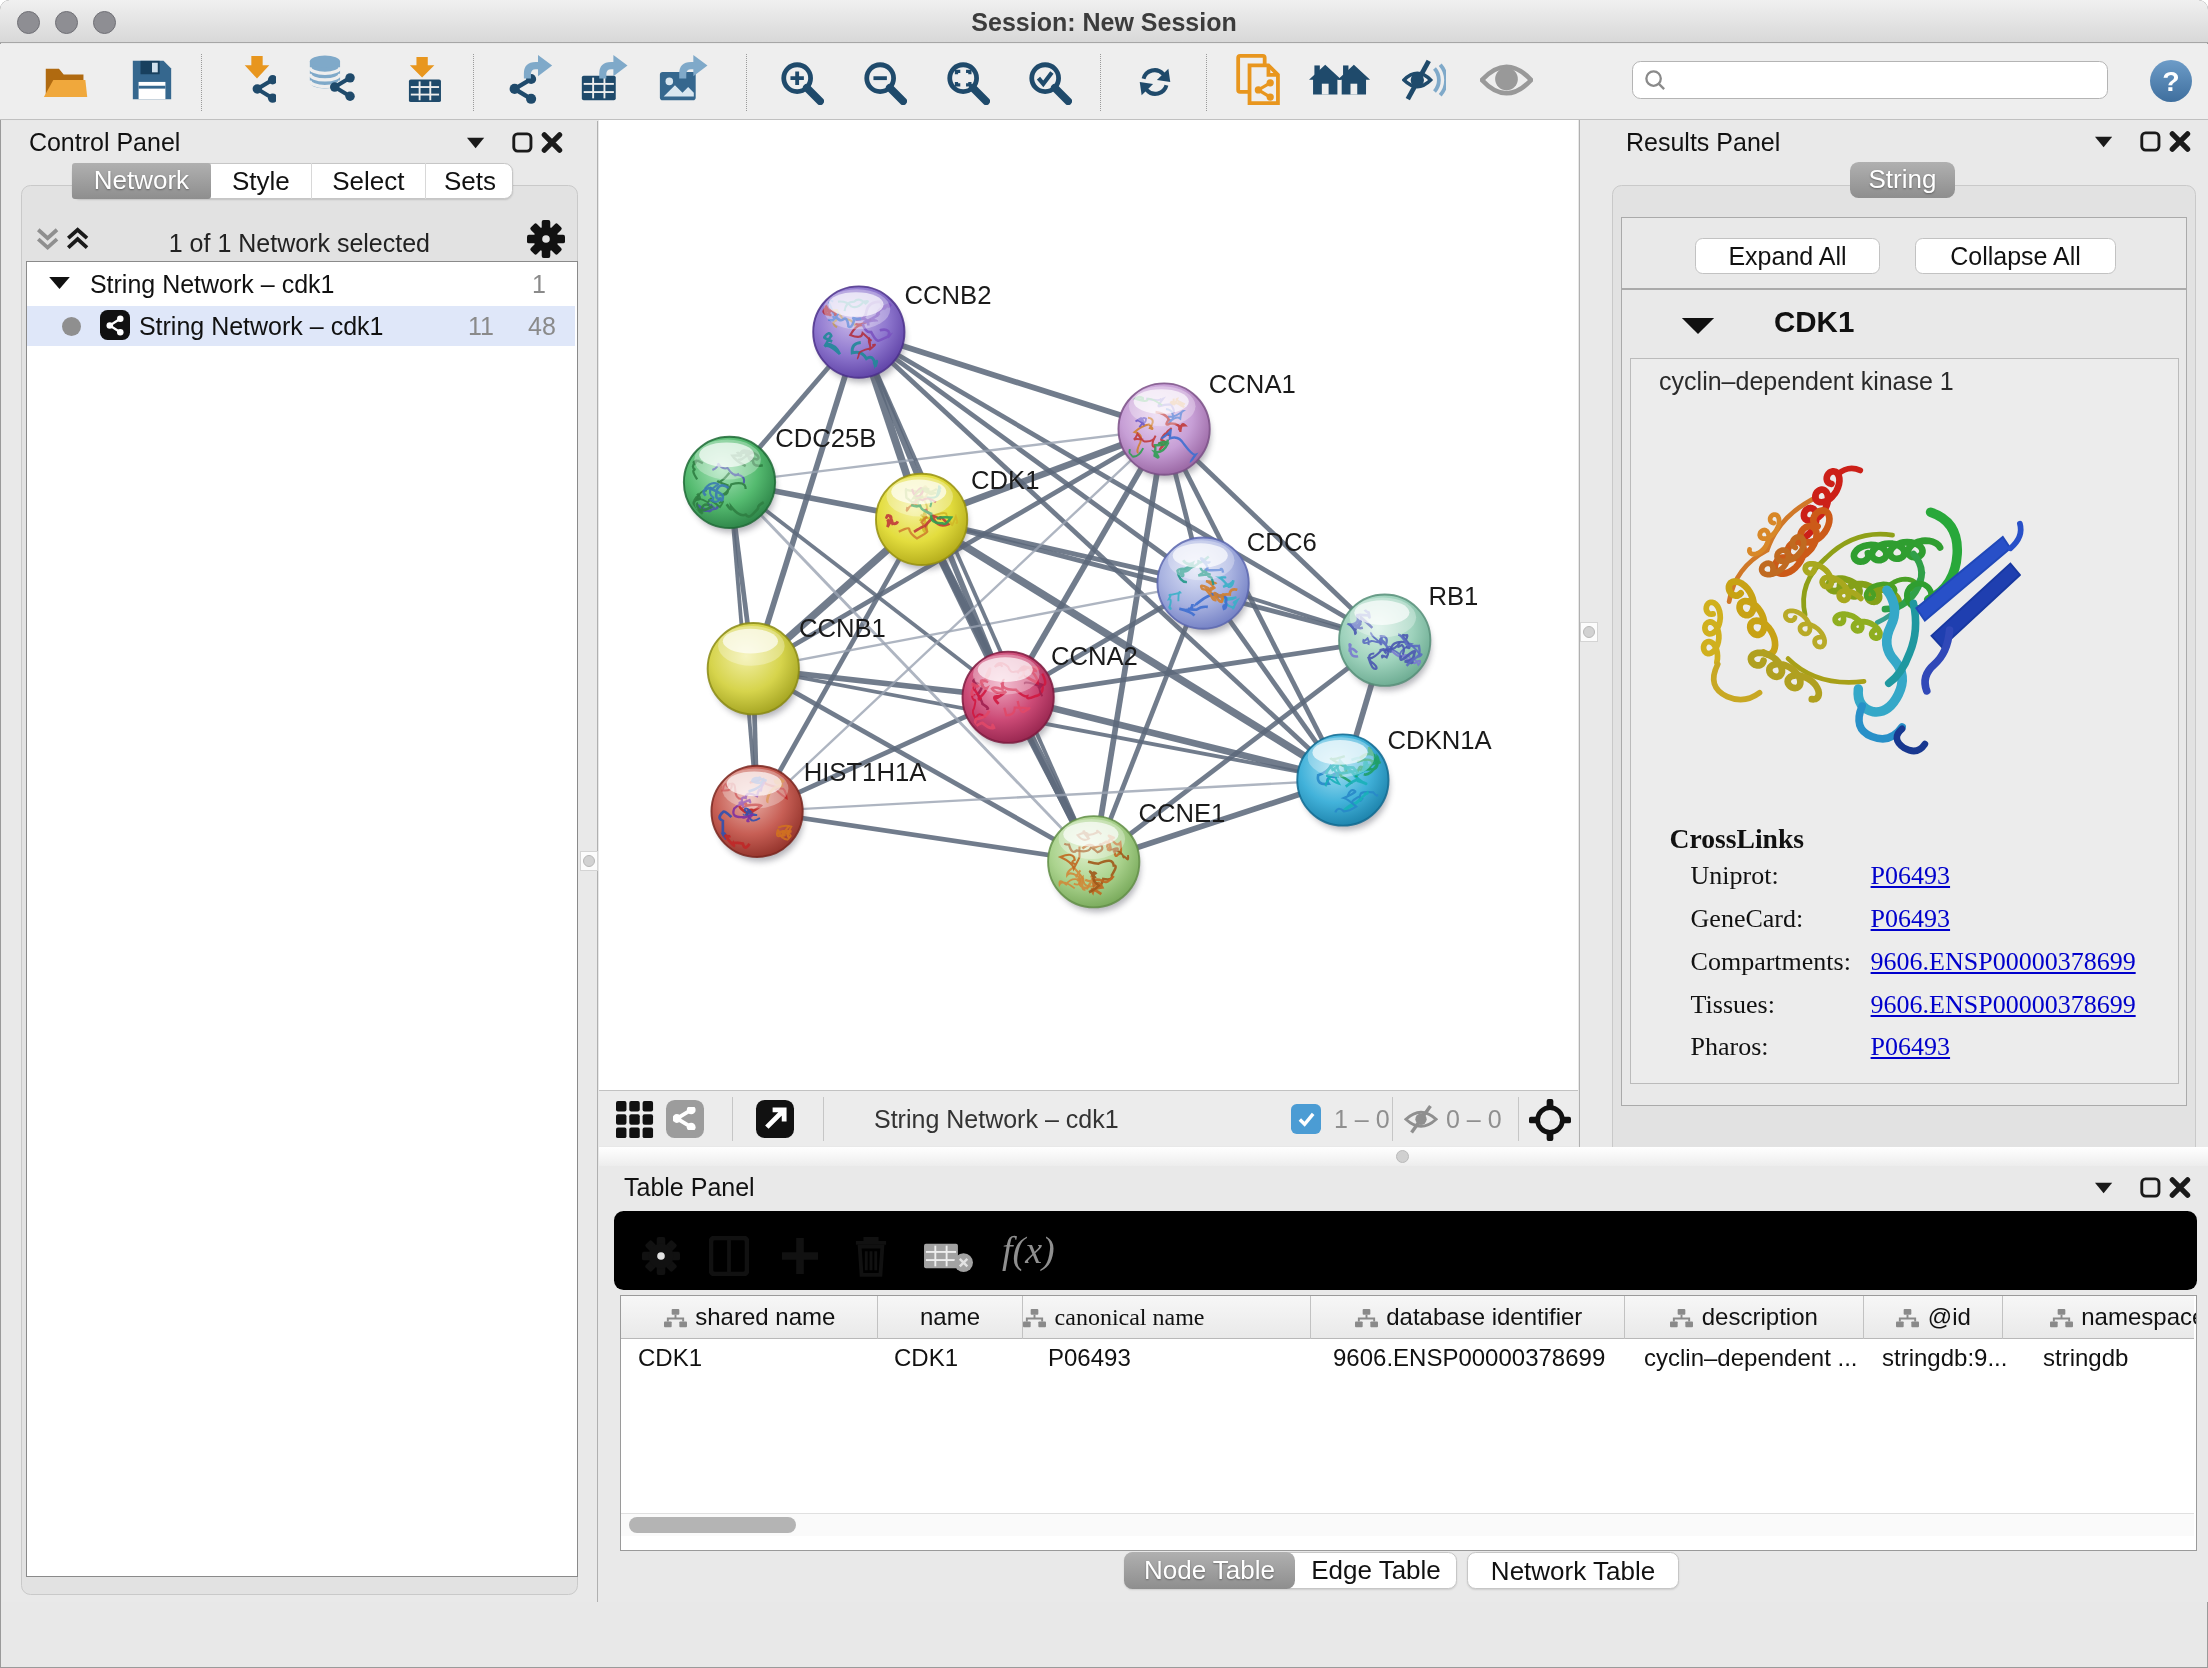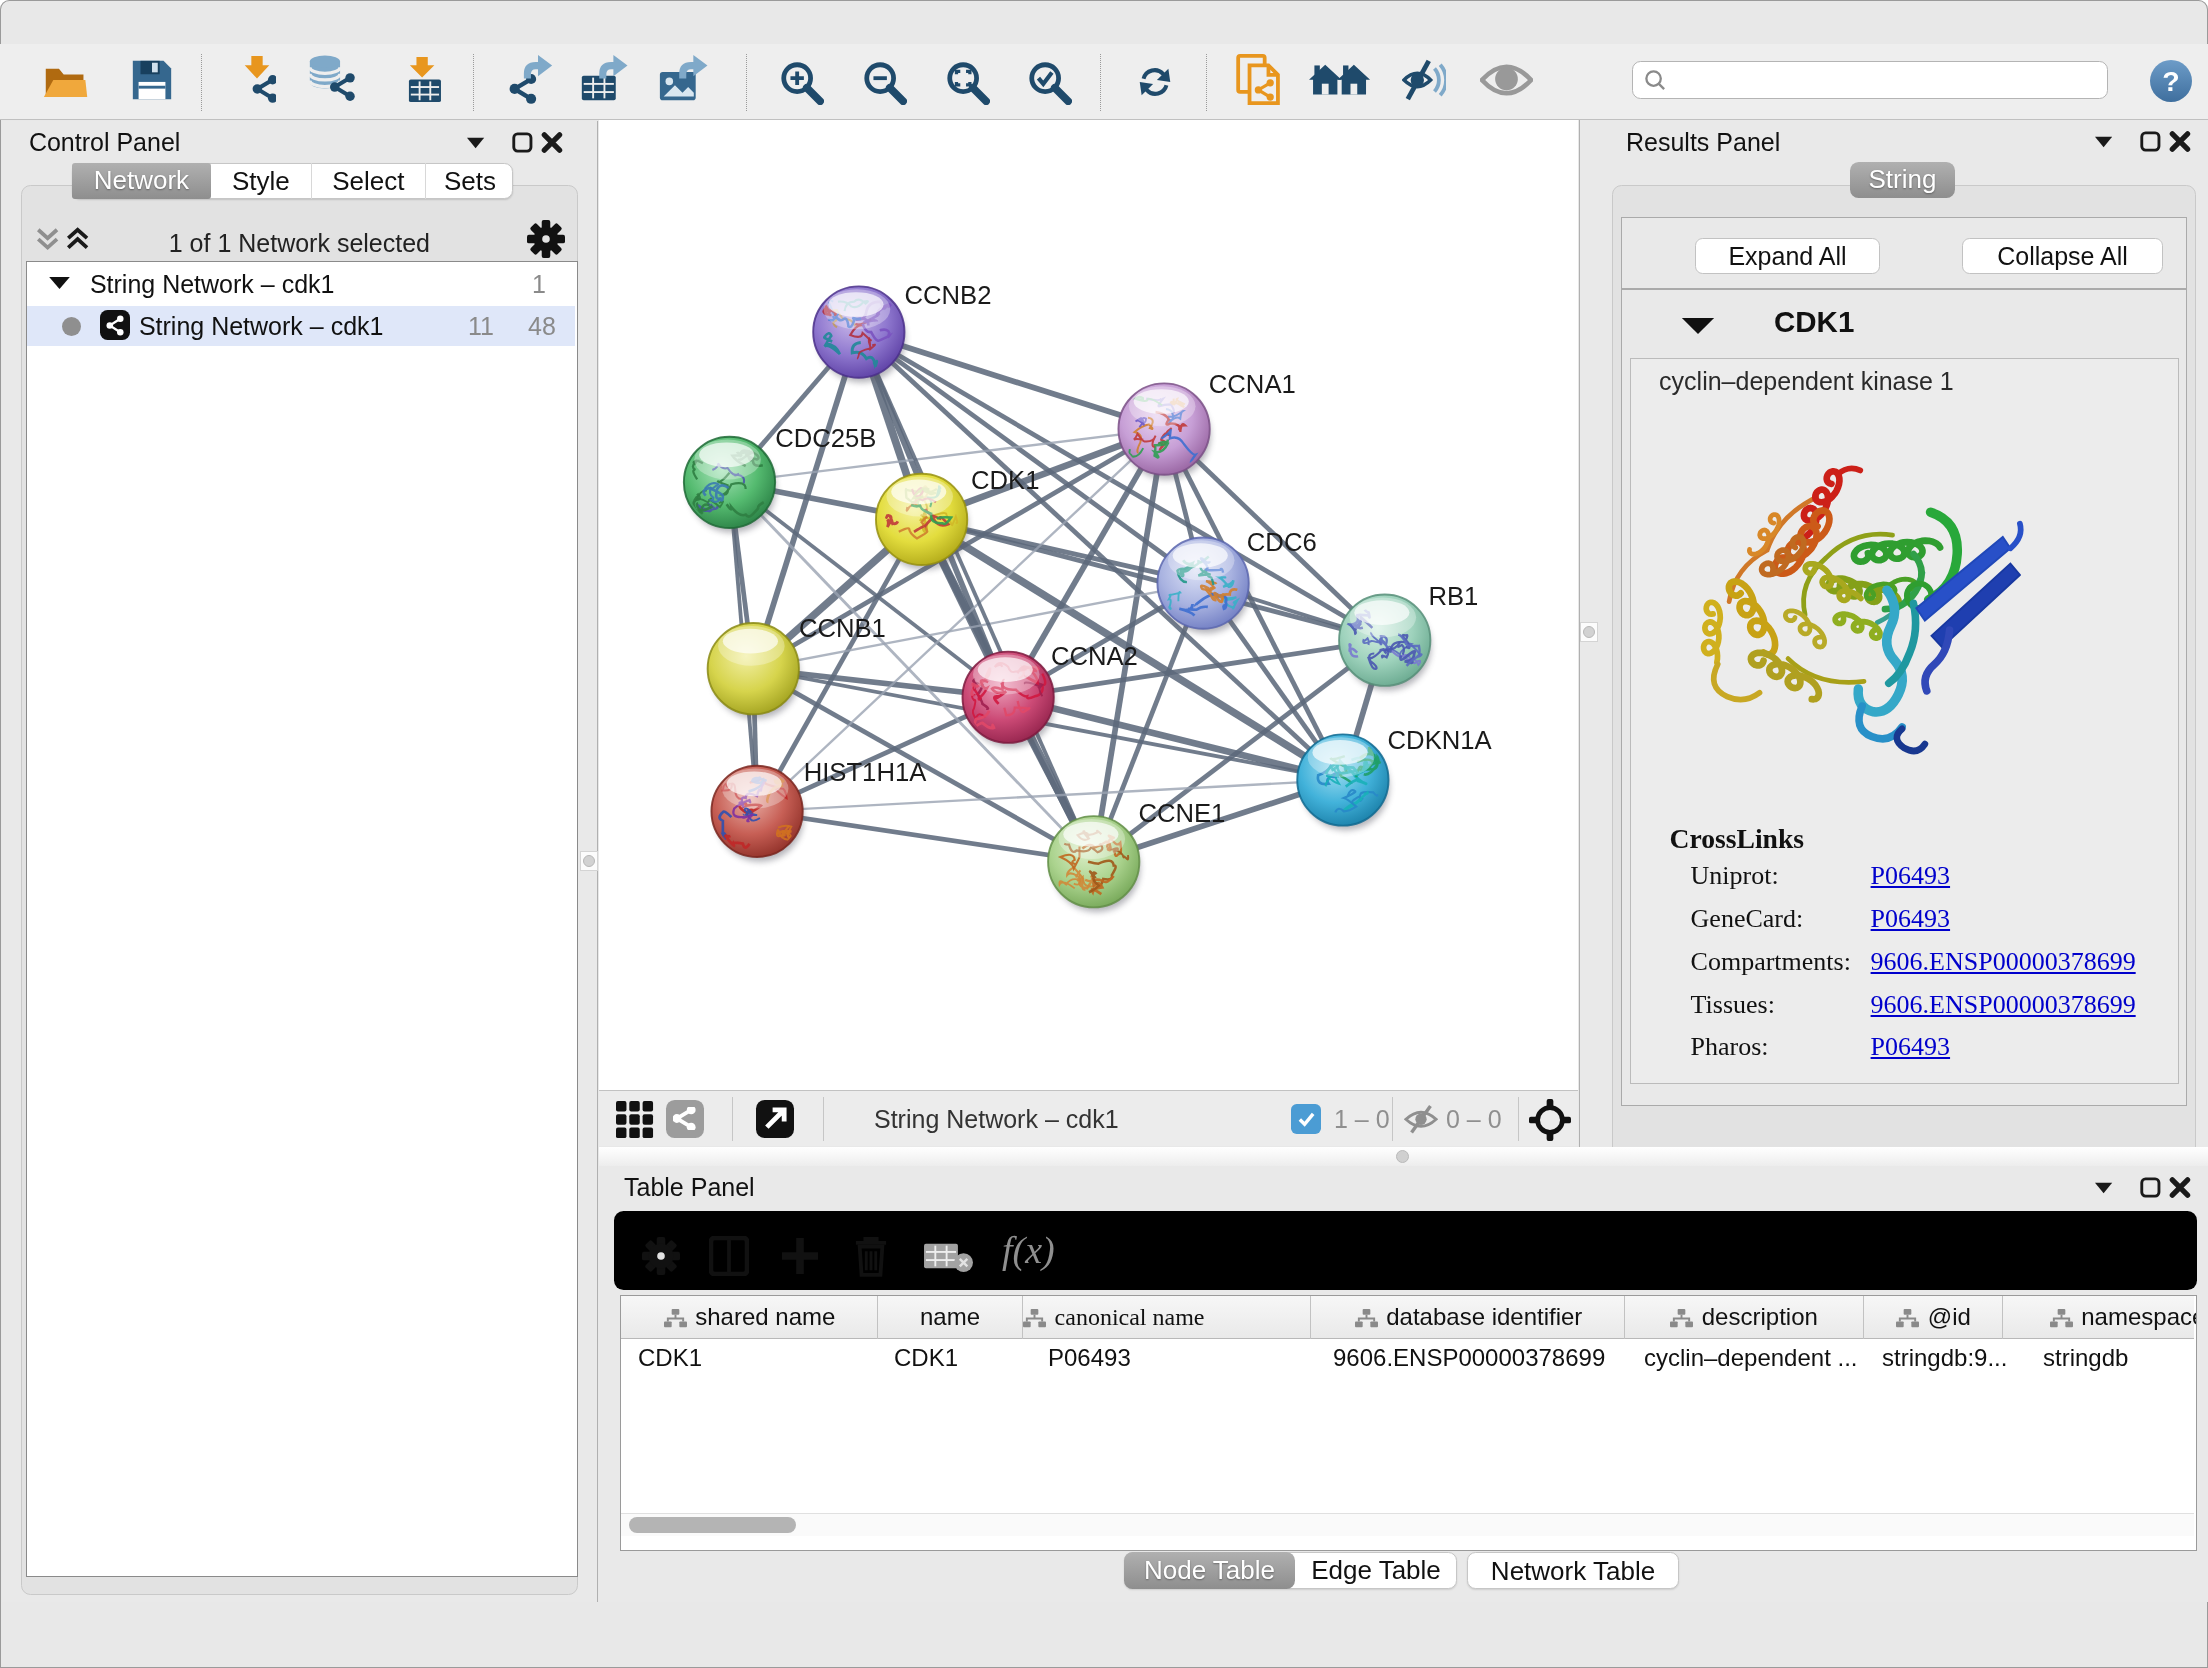--- a/index.html
+++ b/index.html
@@ -1,20 +1,26 @@
 <!DOCTYPE html>
 <html style="font-size:15px"><head><meta charset="utf-8">
 <style>
 * { margin:0; padding:0; box-sizing:border-box; }
 html,body { width:2208px; height:1668px; font-family:"Liberation Sans", sans-serif; background:#ffffff; overflow:hidden; }
 #win { position:absolute; left:0; top:0; width:2208px; height:1668px; background:#e8e8e8; border-radius:9.5px 9.5px 0 0; overflow:hidden; box-shadow:inset 0 0 0 1px #9a9a9a; }
 .abs { position:absolute; }
 </style></head>
 <body>
 <div id="win">
+    <div class="abs" style="left:0;top:0;width:2208px;height:43px;background:linear-gradient(#f0f0f0,#d8d8d8);border-bottom:1px solid #a6a6a6;border-radius:9.5px 9.5px 0 0;">
+      <div class="abs" style="left:17px;top:10.5px;width:23px;height:23px;border-radius:50%;background:#8e8e93;border:1px solid #707076;"></div>
+      <div class="abs" style="left:55px;top:10.5px;width:23px;height:23px;border-radius:50%;background:#8e8e93;border:1px solid #707076;"></div>
+      <div class="abs" style="left:93px;top:10.5px;width:23px;height:23px;border-radius:50%;background:#8e8e93;border:1px solid #707076;"></div>
+      <div class="abs" style="left:0;top:7.6px;width:2208px;text-align:center;font-size:25px;font-weight:bold;color:#3c3c3c;">Session: New Session</div>
+    </div>
     <div class="abs" style="left:0;top:44px;width:2208px;height:76px;background:#eeeeee;border-bottom:1px solid #c0c0c0;">
       <div class="abs" style="left:201px;top:9.5px;width:0;height:57px;border-left:1.9px dotted #9a9a9a;"></div>
       <div class="abs" style="left:473px;top:9.5px;width:0;height:57px;border-left:1.9px dotted #9a9a9a;"></div>
       <div class="abs" style="left:746px;top:9.5px;width:0;height:57px;border-left:1.9px dotted #9a9a9a;"></div>
       <div class="abs" style="left:1100px;top:9.5px;width:0;height:57px;border-left:1.9px dotted #9a9a9a;"></div>
       <div class="abs" style="left:1206px;top:9.5px;width:0;height:57px;border-left:1.9px dotted #9a9a9a;"></div>
       <svg class="abs" style="left:42px;top:15px" width="49" height="46" viewBox="0 0 52 48">
         <path d="M4,10 L18,10 L23,16 L44,16 L44,40 L4,40 Z" fill="#b06a10"></path>
         <path d="M2,40 L12,22 L46,22 L48,40 Z" fill="#f0a83c"></path>
       </svg>
@@ -647,21 +653,21 @@
       <div class="abs" style="left:46px;top:7.6px;font-size:25px;color:#111;">Results Panel</div>
       <svg class="abs" style="left:515px;top:11.4px" width="105" height="21" viewBox="0 0 110 22">
         <path d="M0,6 L18,6 L9,17 Z" fill="#1a1a1a"></path>
         <rect x="49" y="2" width="18" height="18" rx="4" fill="none" stroke="#1a1a1a" stroke-width="3"></rect>
         <path d="M81,3 L97,19 M97,3 L81,19" stroke="#1a1a1a" stroke-width="5.5" stroke-linecap="round"></path>
       </svg>
       <div class="abs" style="left:32px;top:65px;width:584px;height:1012px;background:#e2e2e2;border:1px solid #c9c9c9;border-radius:9.5px;"></div>
       <div class="abs" style="left:270px;top:42px;width:105px;height:36px;background:linear-gradient(#b0b0b0,#8e8e8e);border-radius:8.6px;color:#fff;font-size:26px;text-align:center;line-height:35px;text-shadow:0 1px 1.9px rgba(0,0,0,0.35);">String</div>
       <div class="abs" style="left:41px;top:97px;width:566px;height:72px;border:1px solid #aaa;background:#e9e9e9;">
         <div class="abs" style="left:73px;top:20px;width:185px;height:36px;background:#fff;border:1px solid #c2c2c2;border-radius:7.6px;font-size:25px;color:#111;text-align:center;line-height:34px;">Expand All</div>
-        <div class="abs" style="left:293px;top:20px;width:201px;height:36px;background:#fff;border:1px solid #c2c2c2;border-radius:7.6px;font-size:25px;color:#111;text-align:center;line-height:34px;margin-left:47px;">Collapse All</div>
+        <div class="abs" style="left:293px;top:20px;width:201px;height:36px;background:#fff;border:1px solid #c2c2c2;border-radius:7.6px;font-size:25px;color:#111;text-align:center;line-height:34px;">Collapse All</div>
       </div>
       <div class="abs" style="left:41px;top:169px;width:566px;height:817px;border:1px solid #aaa;background:#e9e9e9;">
         <svg class="abs" style="left:58px;top:26px" width="36" height="19" viewBox="0 0 38 20">
           <path d="M2,2 L36,2 L19,19 Z" fill="#111"></path>
         </svg>
         <div class="abs" style="left:152px;top:15px;font-size:29.5px;font-weight:bold;color:#111;">CDK1</div>
         <div class="abs" style="left:7.6px;top:68px;width:549px;height:726px;background:#ececec;border:1px solid #bbb;">
           <div class="abs" style="left:28.5px;top:7.6px;font-size:25px;color:#2a2a2a;">cyclin–dependent kinase 1</div>
           <div class="abs" style="left:43px;top:100px;width:363px;height:306px;"><svg width="363" height="306" viewBox="0 0 382 322">
               <g fill="none" stroke-linecap="round">

